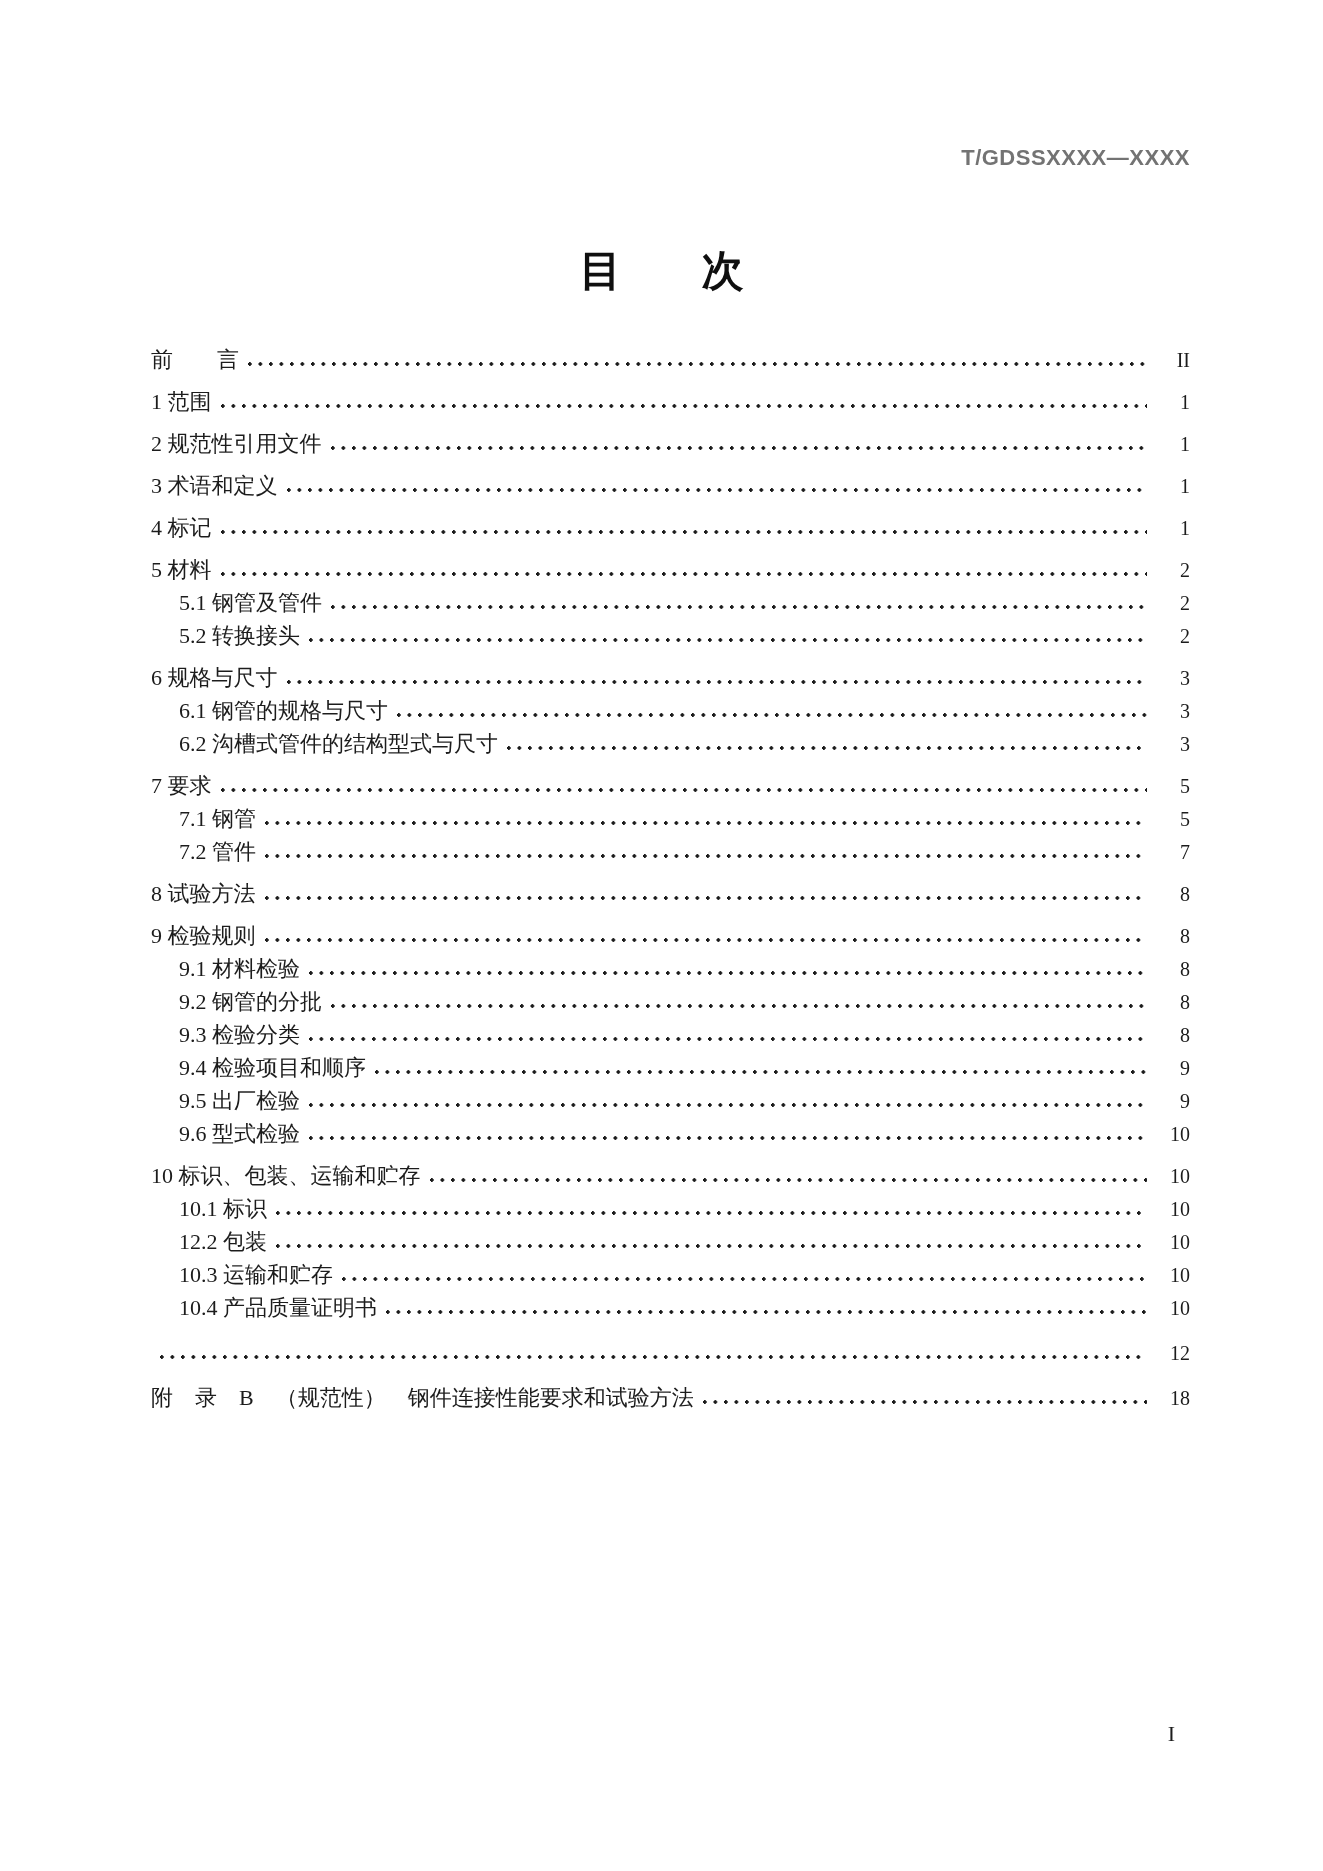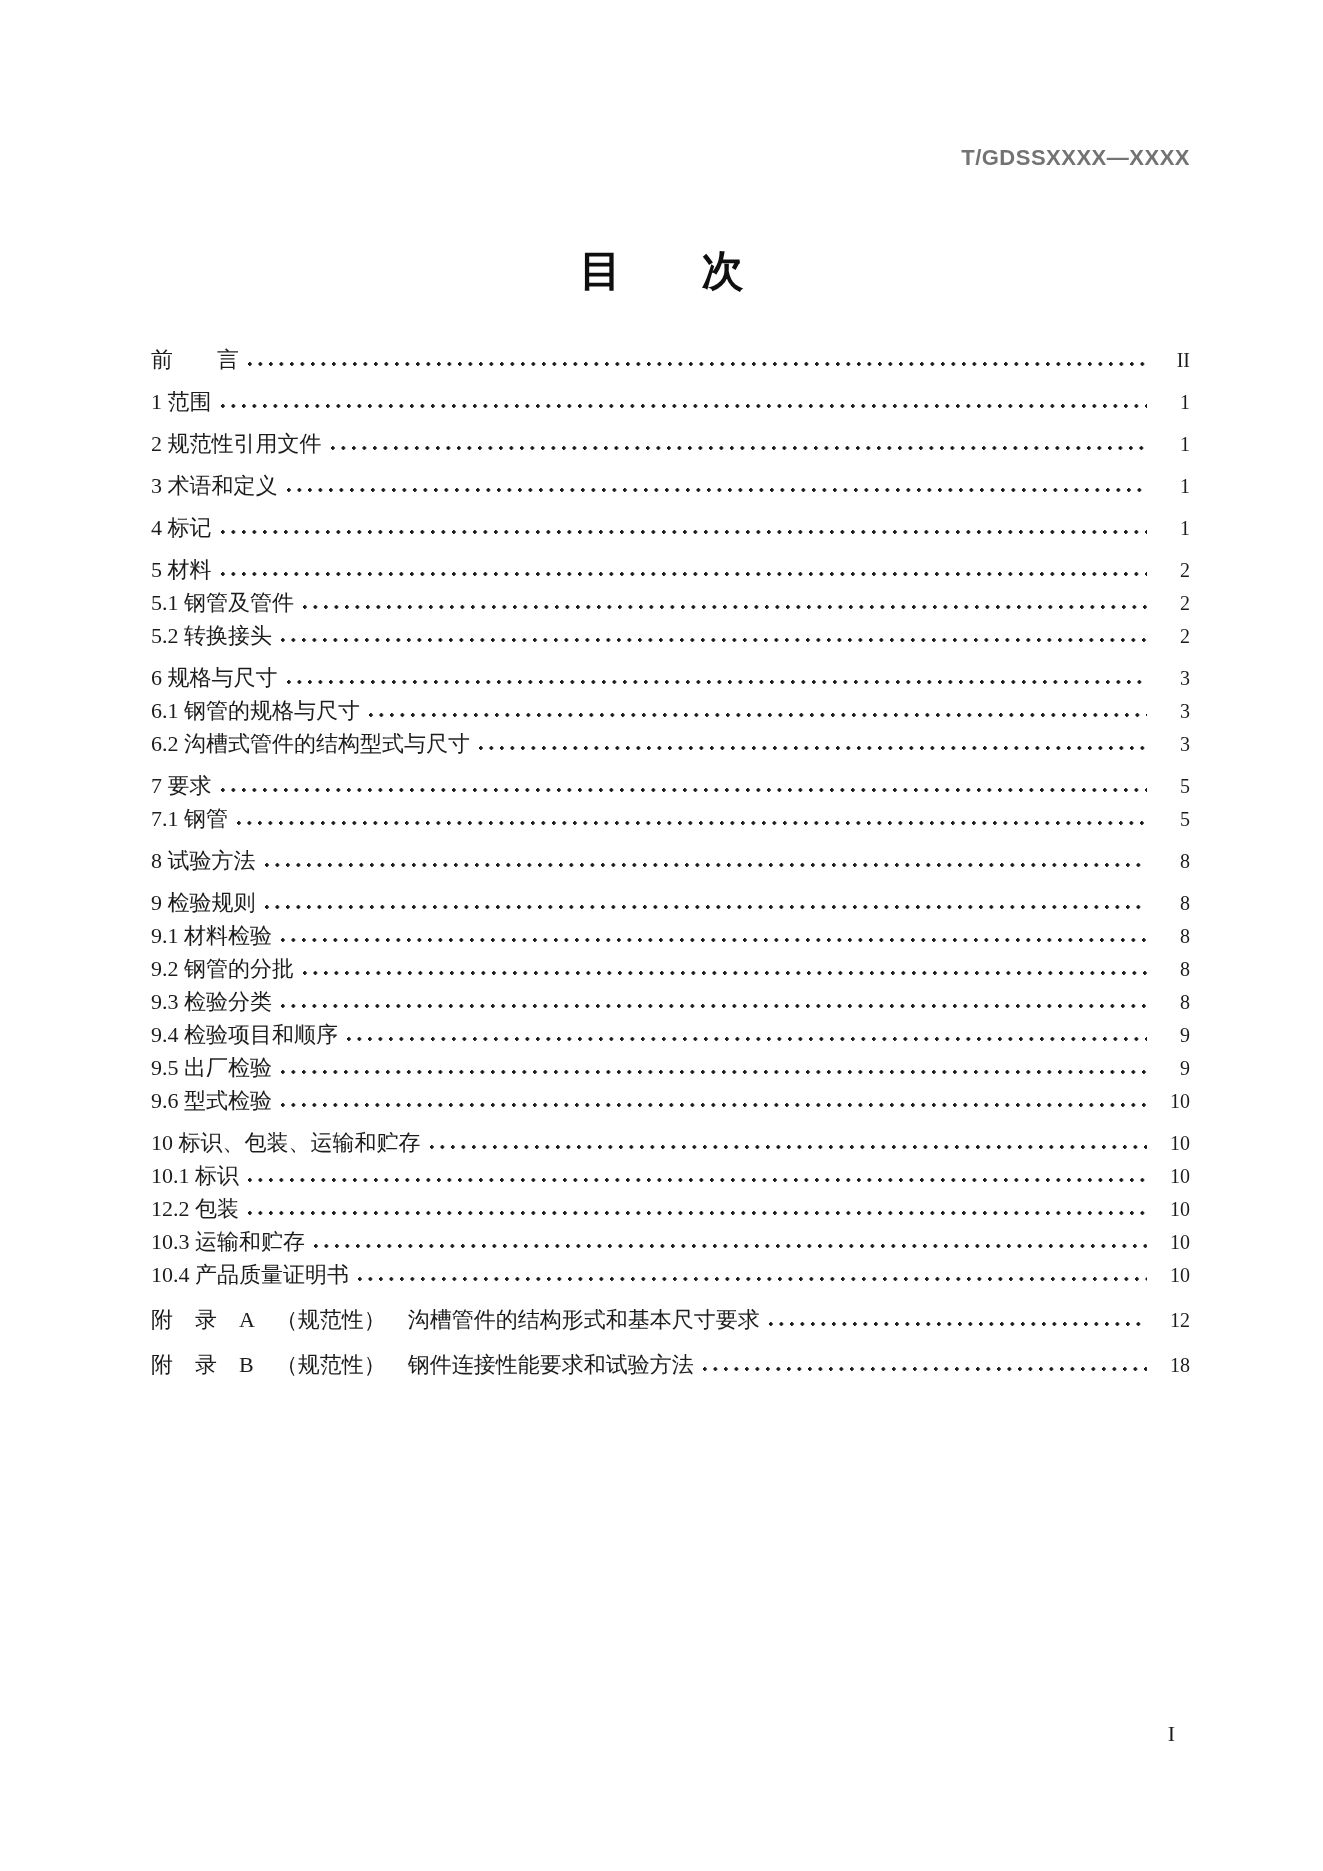--- a/index.html
+++ b/index.html
@@ -40,21 +40,21 @@
   }
   .toc-row {
     display: flex;
     align-items: baseline;
     font-size: 22px;
     line-height: 24px;
     justify-content: space-between;
   }
   .toc-row.main     { margin-top: 18px; }
   .toc-row.appendix { margin-top: 21px; }
-  .toc-row.sub      { margin-top: 9px; }
+  .toc-row.sub      { margin-top: 9px; margin-left: 28px; }
   .toc-list .toc-row:first-child { margin-top: 0; }
   .toc-label { white-space: pre; flex: 0 0 auto; }
   .leader {
     flex: 1 1 auto;
     min-width: 14px;
     height: 6px;
     margin: 0 7px 1px 9px;
     background-image: radial-gradient(circle at 1.8px 3px, #1b1b1b 1.55px, rgba(0,0,0,0) 1.95px);
     background-size: 10.5px 6px;
     background-repeat: repeat-x;
@@ -149,20 +149,25 @@
       <div class="toc-row main">
     <span class="toc-label">7 要求</span>
     <span class="leader"></span>
     <span class="toc-page">5</span>
   </div>
       <div class="toc-row sub">
     <span class="toc-label">7.1 钢管</span>
     <span class="leader"></span>
     <span class="toc-page">5</span>
   </div>
+      <div class="toc-row sub">
+    <span class="toc-label">7.2 管件</span>
+    <span class="leader"></span>
+    <span class="toc-page">7</span>
+  </div>
       <div class="toc-row main">
     <span class="toc-label">8 试验方法</span>
     <span class="leader"></span>
     <span class="toc-page">8</span>
   </div>
       <div class="toc-row main">
     <span class="toc-label">9 检验规则</span>
     <span class="leader"></span>
     <span class="toc-page">8</span>
   </div>
@@ -215,21 +220,20 @@
     <span class="toc-label">10.3 运输和贮存</span>
     <span class="leader"></span>
     <span class="toc-page">10</span>
   </div>
       <div class="toc-row sub">
     <span class="toc-label">10.4 产品质量证明书</span>
     <span class="leader"></span>
     <span class="toc-page">10</span>
   </div>
       <div class="toc-row appendix">
-    <span class="toc-label">附　录　A　（规范性）　沟槽管件的结构形式和基本尺寸要求</span>
     <span class="leader"></span>
     <span class="toc-page">12</span>
   </div>
       <div class="toc-row appendix">
     <span class="toc-label">附　录　B　（规范性）　钢件连接性能要求和试验方法</span>
     <span class="leader"></span>
     <span class="toc-page">18</span>
   </div>
     </div>
 

